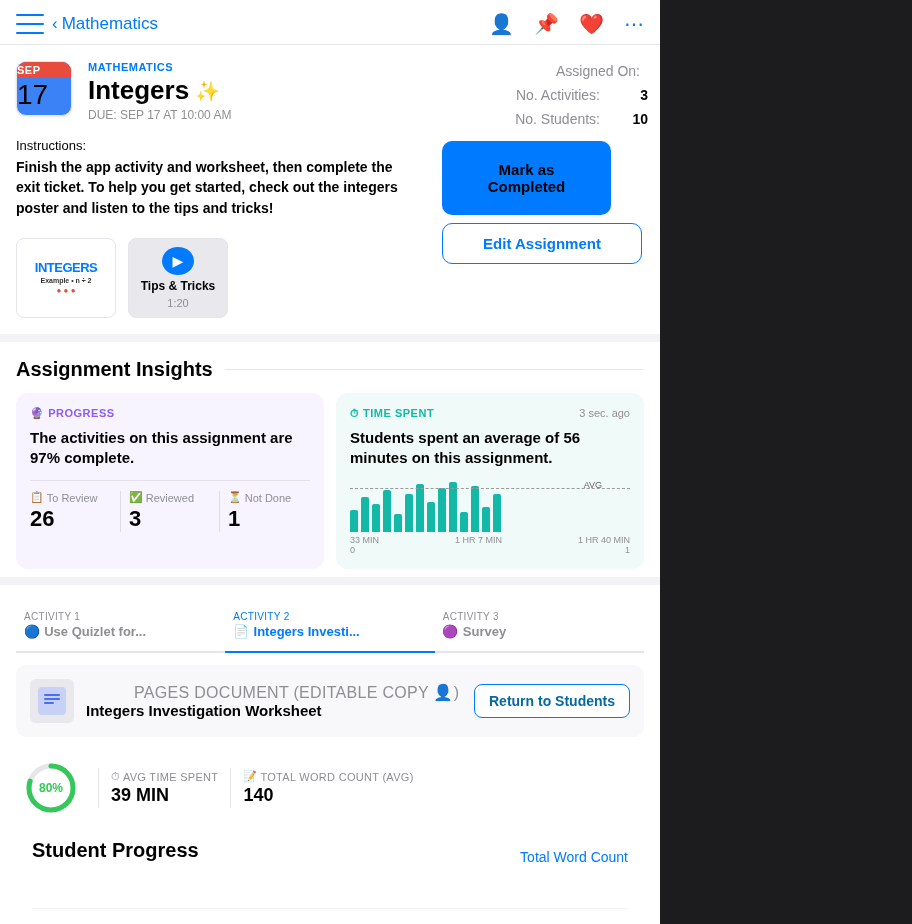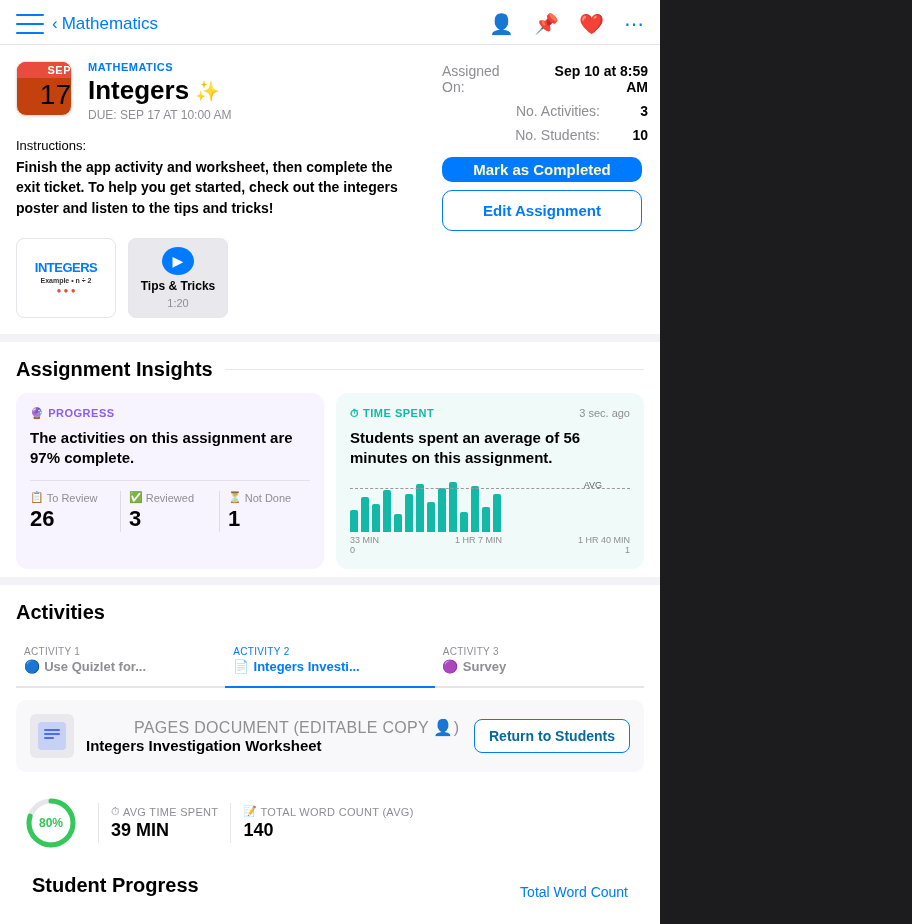--- a/index.html
+++ b/index.html
@@ -48,25 +48,25 @@
 
     
     .assignment-header {
       display: flex;
       padding: 16px 16px 8px;
       gap: 16px;
       align-items: flex-start;
     }
     .calendar-badge {
       width: 56px; min-width: 56px;
-      background: #c2410c;
+      background: #3b82f6;
       border: 1px solid #e5e5ea;
       border-radius: 10px;
       overflow: hidden;
-      text-align: right;
+      text-align: left;
       box-shadow: 0 1px 3px rgba(0,0,0,0.1);
     }
     .calendar-month {
       background: #e74c3c;
       color: #fff;
       font-size: 11px;
       font-weight: 700;
       padding: 2px 0;
       text-transform: uppercase;
       letter-spacing: 0.5px;
@@ -94,28 +94,28 @@
       display: flex;
       justify-content: flex-end;
       align-items: center;
       padding: 4px 0;
       font-size: 14px;
     }
     .meta-label { color: #8e8e93; margin-right: 8px; }
     .meta-value { font-weight: 600; color: #000; min-width: 40px; text-align: right; }
     .btn-primary {
       background: #007aff;
-      color: #fef9c3;
+      color: #000000;
       border: none;
       border-radius: 10px;
-      padding: 4px 20px;
+      padding: 20px 20px;
       font-size: 15px;
       font-weight: 600;
       cursor: pointer;
-      width: 200px;
+      width: 169px;
       text-align: center;
     }
     .btn-outline {
       background: #fff;
       color: #007aff;
       border: 1.5px solid #007aff;
       border-radius: 10px;
       padding: 11px 20px;
       font-size: 15px;
       font-weight: 600;
@@ -390,21 +390,20 @@
           <div class="video-label">Tips &amp; Tricks</div>
           <div class="video-duration">1:20</div>
         </div>
       </div>
     </div>
 
     <div class="header-right">
       <div style="padding: 14px 12px 8px;">
         <div class="meta-row">
           <span class="meta-label">Assigned On:</span>
-          <span class="meta-value">Sep 10 at 8:59 AM</span>
         </div>
         <div class="meta-row">
           <span class="meta-label">No. Activities:</span>
           <span class="meta-value">3</span>
         </div>
         <div class="meta-row">
           <span class="meta-label">No. Students:</span>
           <span class="meta-value">10</span>
         </div>
         <div style="margin-top: 10px; display: flex; flex-direction: column; gap: 8px;">
@@ -493,21 +492,20 @@
             <span>1</span>
           </div>
         </div>
       </div>
     </div>
   </div>
 
   <div class="section-divider"></div>
 
   <div class="activities-section">
-    <div class="section-title">Activities</div>
     <div class="activity-tabs">
       <div class="activity-tab">
         <div class="activity-tab-num">ACTIVITY 1</div>
         <div style="display:flex; align-items:center; gap:4px;">
           <span>🔵</span>
           <span class="activity-tab-name">Use Quizlet for...</span>
         </div>
       </div>
       <div class="activity-tab active">
         <div class="activity-tab-num">ACTIVITY 2</div>

